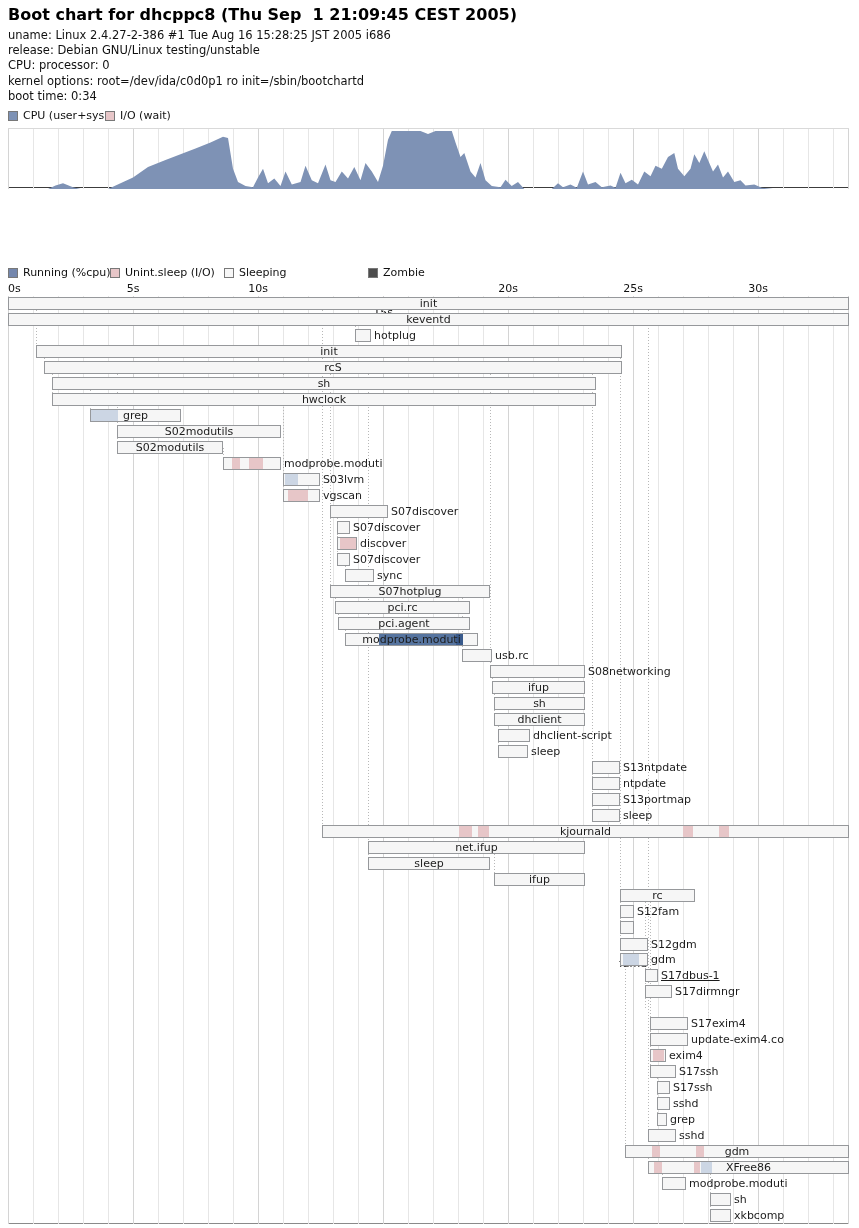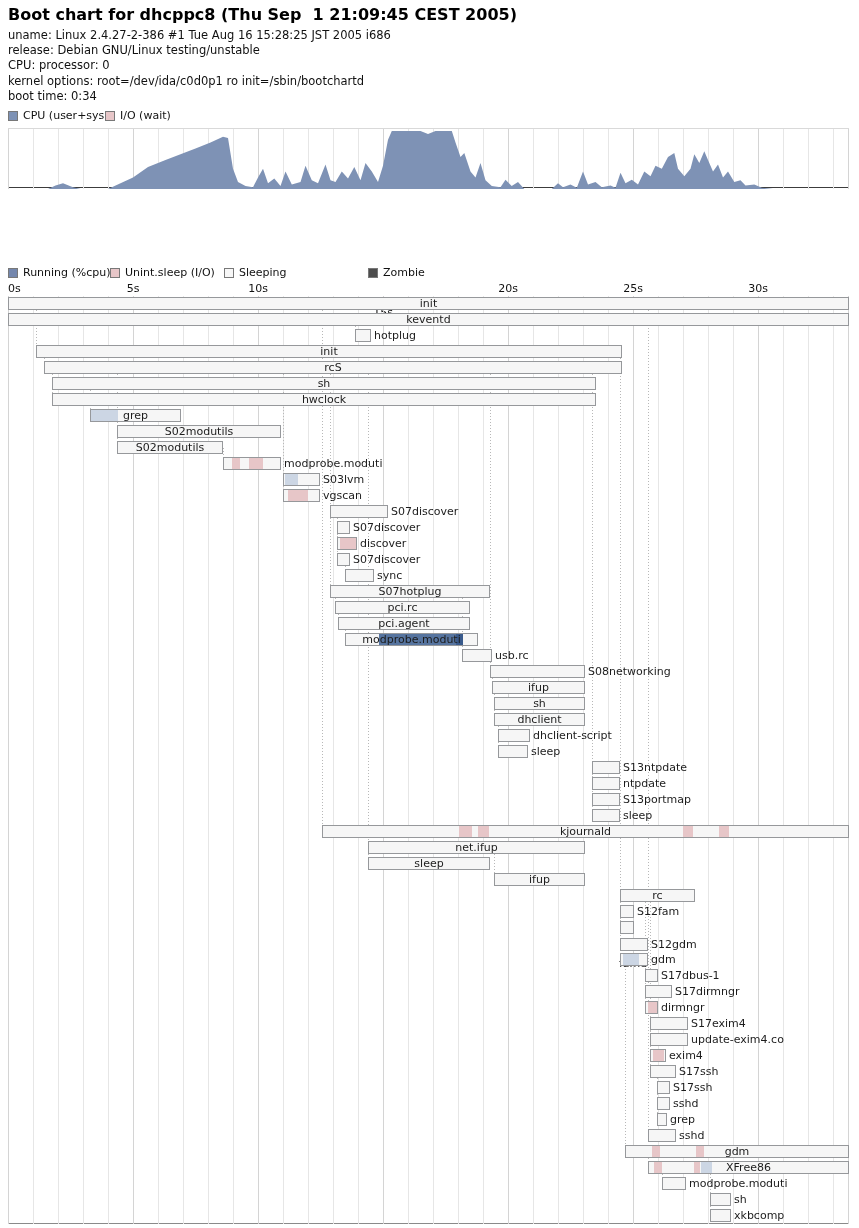--- a/index.html
+++ b/index.html
@@ -403,31 +403,25 @@
         <span class="proc-label" style="left: 643px;">S12gdm</span>
       </div>
       <div class="proc-row" style="top: 656px;">
         <div class="proc-bar" style="left: 612px; width: 28px; background: rgb(246, 246, 246); border: 1px solid rgb(150, 152, 155);">
           <div class="seg" style="left: 2px; width: 16px; background: rgb(204, 214, 228);"></div>
         </div>
         <span class="proc-label" style="left: 643px;">gdm</span>
       </div>
       <div class="proc-row" style="top: 672px;">
         <div class="proc-bar" style="left: 637px; width: 13px; background: rgb(246, 246, 246); border: 1px solid rgb(150, 152, 155);"></div>
-        <span class="proc-label" style="left: 653px;">S17dbus-1</span>
+        <span class="proc-label" style="left: 653px; text-decoration: underline;">S17dbus-1</span>
       </div>
       <div class="proc-row" style="top: 688px;">
         <div class="proc-bar" style="left: 637px; width: 27px; background: rgb(246, 246, 246); border: 1px solid rgb(150, 152, 155);"></div>
         <span class="proc-label" style="left: 667px;">S17dirmngr</span>
-      </div>
-      <div class="proc-row" style="top: 704px;">
-        <div class="proc-bar" style="left: 637px; width: 13px; background: rgb(246, 246, 246); border: 1px solid rgb(150, 152, 155);">
-          <div class="seg" style="left: 2px; width: 9px; background: rgb(231, 198, 200);"></div>
-        </div>
-        <span class="proc-label" style="left: 653px;">dirmngr</span>
       </div>
       <div class="proc-row" style="top: 720px;">
         <div class="proc-bar" style="left: 642px; width: 38px; background: rgb(246, 246, 246); border: 1px solid rgb(150, 152, 155);"></div>
         <span class="proc-label" style="left: 683px;">S17exim4</span>
       </div>
       <div class="proc-row" style="top: 736px;">
         <div class="proc-bar" style="left: 642px; width: 38px; background: rgb(246, 246, 246); border: 1px solid rgb(150, 152, 155);"></div>
         <span class="proc-label" style="left: 683px;">update-exim4.co</span>
       </div>
       <div class="proc-row" style="top: 752px;">

